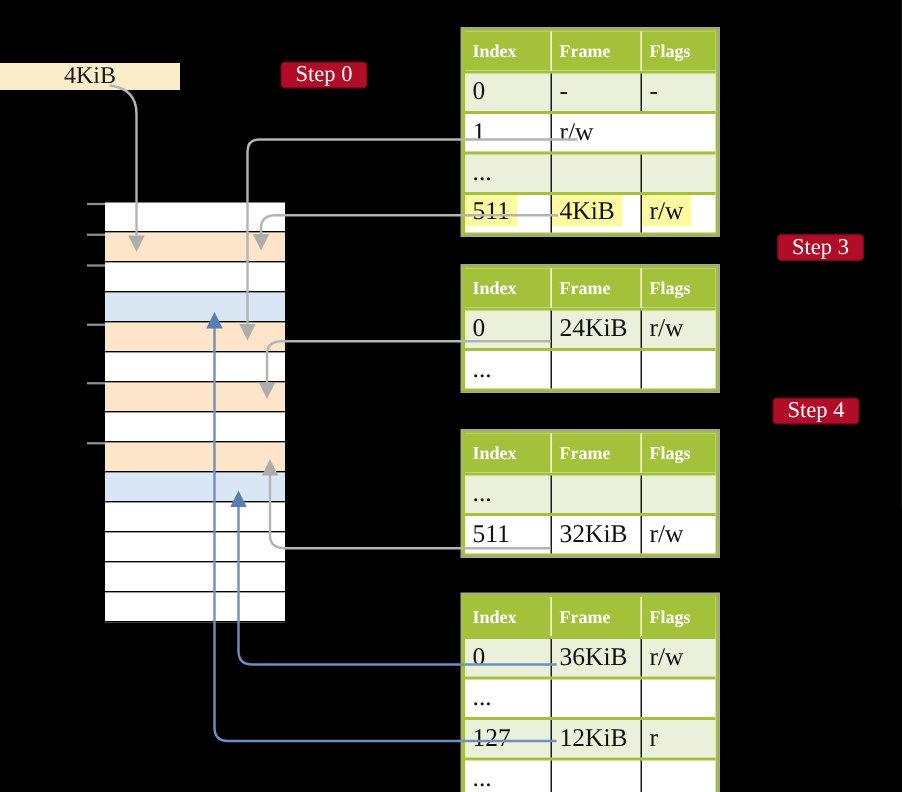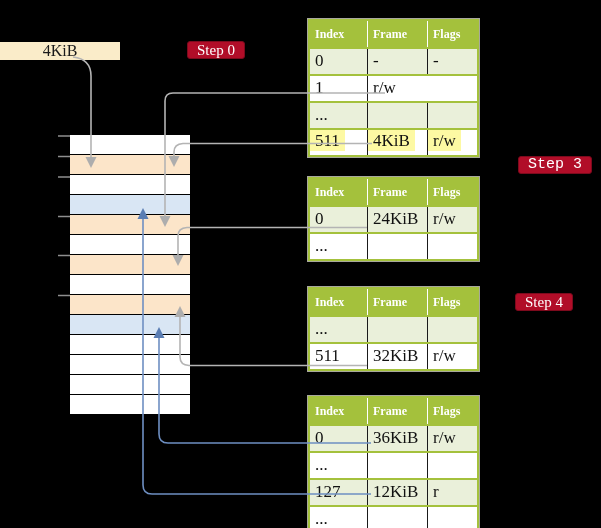--- a/index.html
+++ b/index.html
@@ -28,22 +28,22 @@
     text-align:center;
   }
   
   .badge{
     position:absolute;background:var(--red);border:1px solid var(--red-dk);
     border-radius:3px;color:#fff;font-size:15px;height:16px;line-height:16px;
     padding:0 9px;white-space:nowrap;
   }
   #b-step0{left:187px;top:41px;}
   #b-steps12{left:508px;top:19px;}
-  #b-step3{left:518px;top:156px;font-family:Liberation Mono, monospace;}
-  #b-step4{left:515px;top:265px;margin-top:28px;}
+  #b-step3{left:518px;top:156px;}
+  #b-step4{left:515px;top:265px;}
   
   .memory{position:absolute;left:70px;top:135px;width:120px;}
   .mem-row{height:19px;border-bottom:1px solid #000;background:#fff;}
   .mem-row[data-color="white"]{background:#ffffff;}
   .mem-row[data-color="peach"]{background:var(--peach);}
   .mem-row[data-color="blue"]{background:var(--blue-row);}
   
   .ptable{
     position:absolute;left:308px;width:167px;
     border:2px solid var(--green);outline:1px solid #a8a89c;background:#fff;

